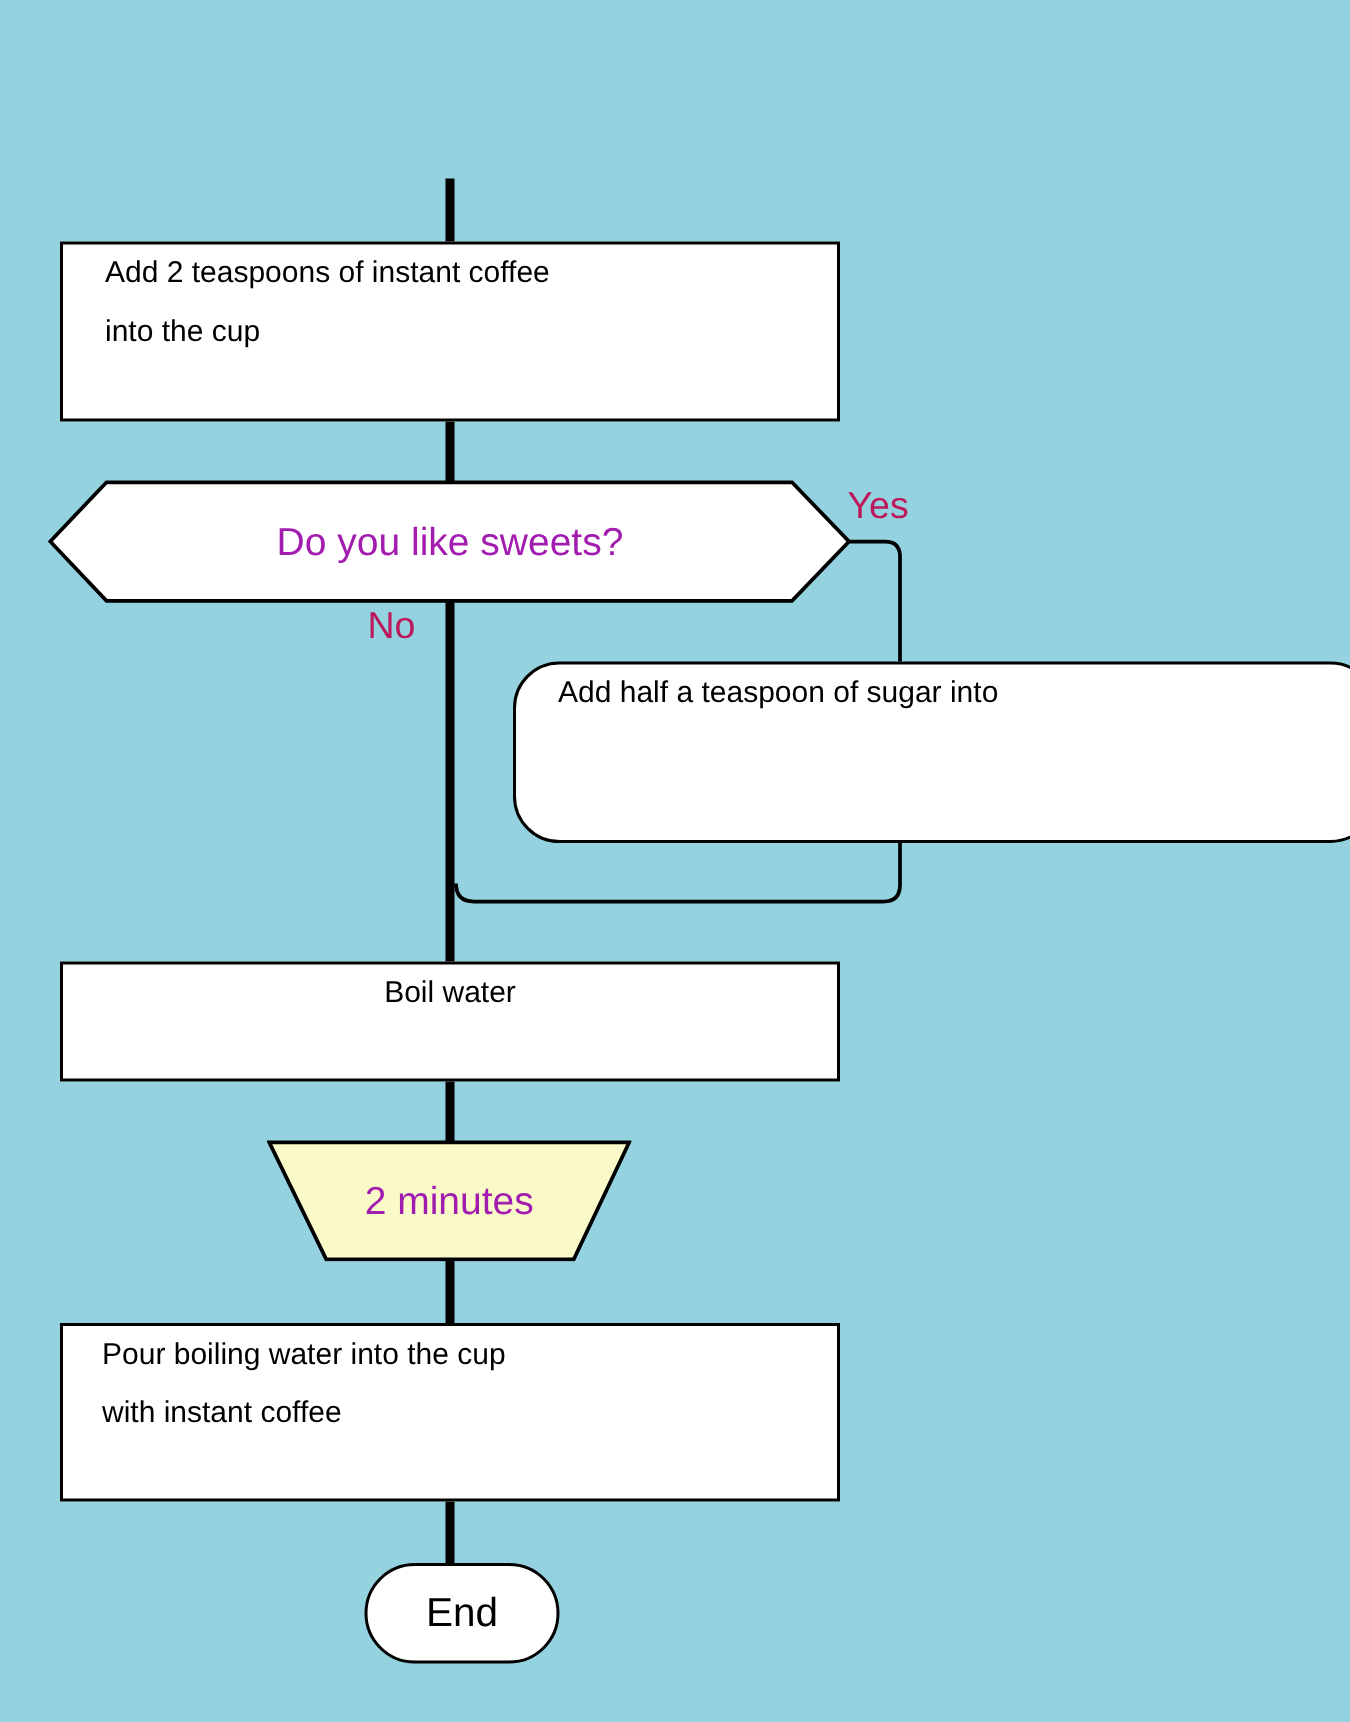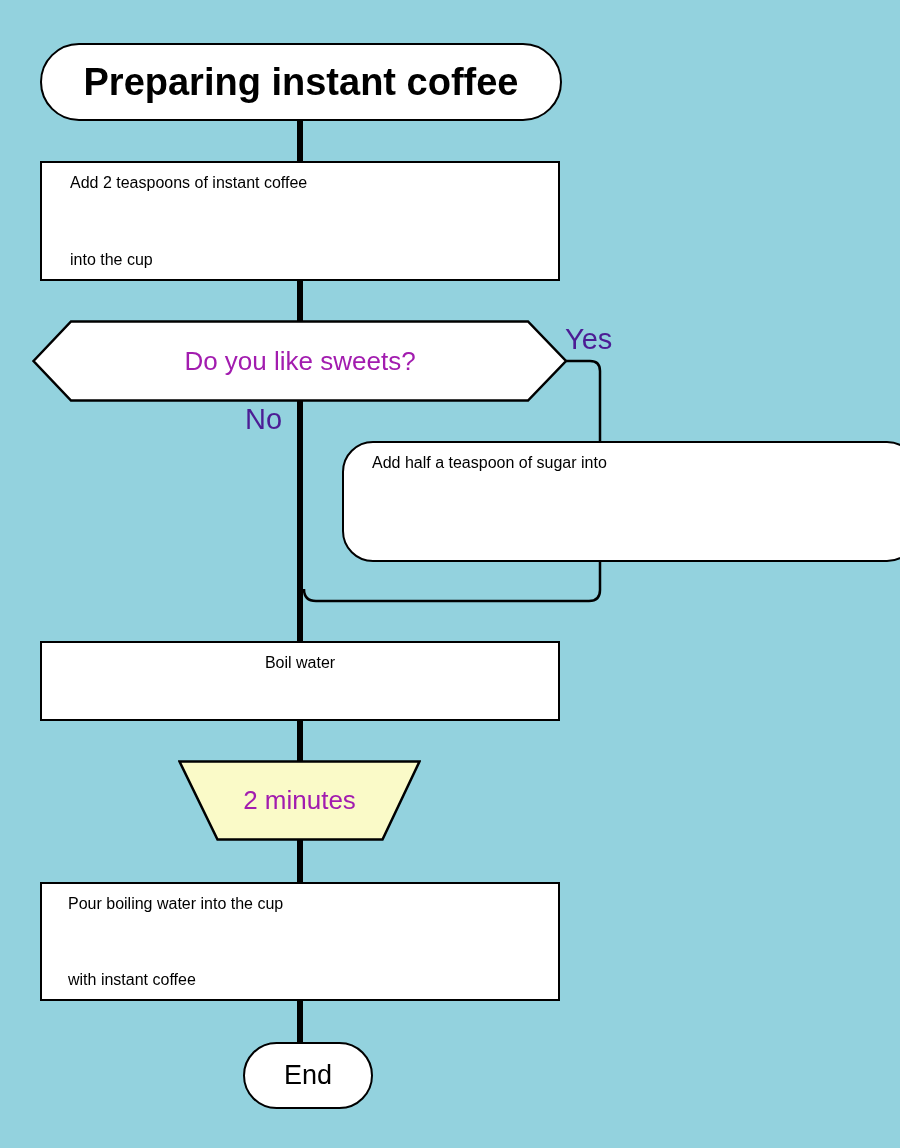--- a/index.html
+++ b/index.html
@@ -30,57 +30,54 @@
   }
   .start{
     left:40px;top:43px;width:522px;height:78px;border-radius:40px;
     font-size:38px;font-weight:bold;
   }
   .end{
     left:243px;top:1042px;width:130px;height:67px;border-radius:34px;
     font-size:27px;
   }
   .process{
-    display:flex;flex-direction:column;justify-content:space-between;
-    font-size:16px;line-height:39px;gap:12px;
+    display:flex;flex-direction:column;justify-content:flex-start;
+    font-size:20px;line-height:39px;
   }
   .rect-coffee{left:40px;top:161px;width:520px;height:120px;padding-left:28px;}
   .rect-sugar{left:342px;top:441px;width:576px;height:121px;padding-left:28px;border-radius:31px;}
   .rect-boil{left:40px;top:641px;width:520px;height:80px;align-items:center;padding-left:0;}
   .rect-pour{left:40px;top:882px;width:520px;height:119px;padding-left:26px;}
   .svg-shape{position:absolute;}
   .shape-text{
     position:absolute;display:flex;align-items:center;justify-content:center;
     font-size:26px;color:#a21caf;
   }
   .hex-text{left:32px;top:320px;width:536px;height:82px;}
   .trap-text{left:178px;top:760px;width:243px;height:81px;}
   .edge-label{
-    position:absolute;font-size:29px;color:#4c1d95;
+    position:absolute;font-size:25px;color:#be185d;
   }
   .yes-label{left:565px;top:323px;}
   .no-label{left:245px;top:403px;width:66px;}
 </style>
 </head>
 <body>
 
 <div class="canvas">
 
   <svg class="connectors" width="900" height="1148" viewBox="0 0 900 1148">
 
     <path d="M300,119 V163 M300,278 V324 M300,398 V643 M300,719 V763 M300,838 V884 M300,999 V1044" stroke="#000" stroke-width="6" fill="none"></path>
 
     <path d="M566,361 H590 Q600,361 600,371 V441" stroke="#000" stroke-width="2.5" fill="none"></path>
 
     <path d="M600,560 V590 Q600,601 589,601 H316 Q304,601 304,589" stroke="#000" stroke-width="2.5" fill="none"></path>
   </svg>
 
-  <div class="shape terminator start">
-    <span>Preparing instant coffee</span>
-  </div>
 
   <div class="shape process rect-coffee">
     <span>Add 2 teaspoons of instant coffee</span>
     <span>into the cup</span>
   </div>
 
   <svg class="svg-shape" style="left:32px;top:320px;" width="536" height="82" viewBox="0 0 536 82">
     <polygon points="1.5,41 39,1.5 496,1.5 534,41 496,80.5 39,80.5" fill="var(--shape-fill)" stroke="var(--line)" stroke-width="2.5"></polygon>
   </svg>
   <div class="shape-text hex-text">Do you like sweets?</div>

